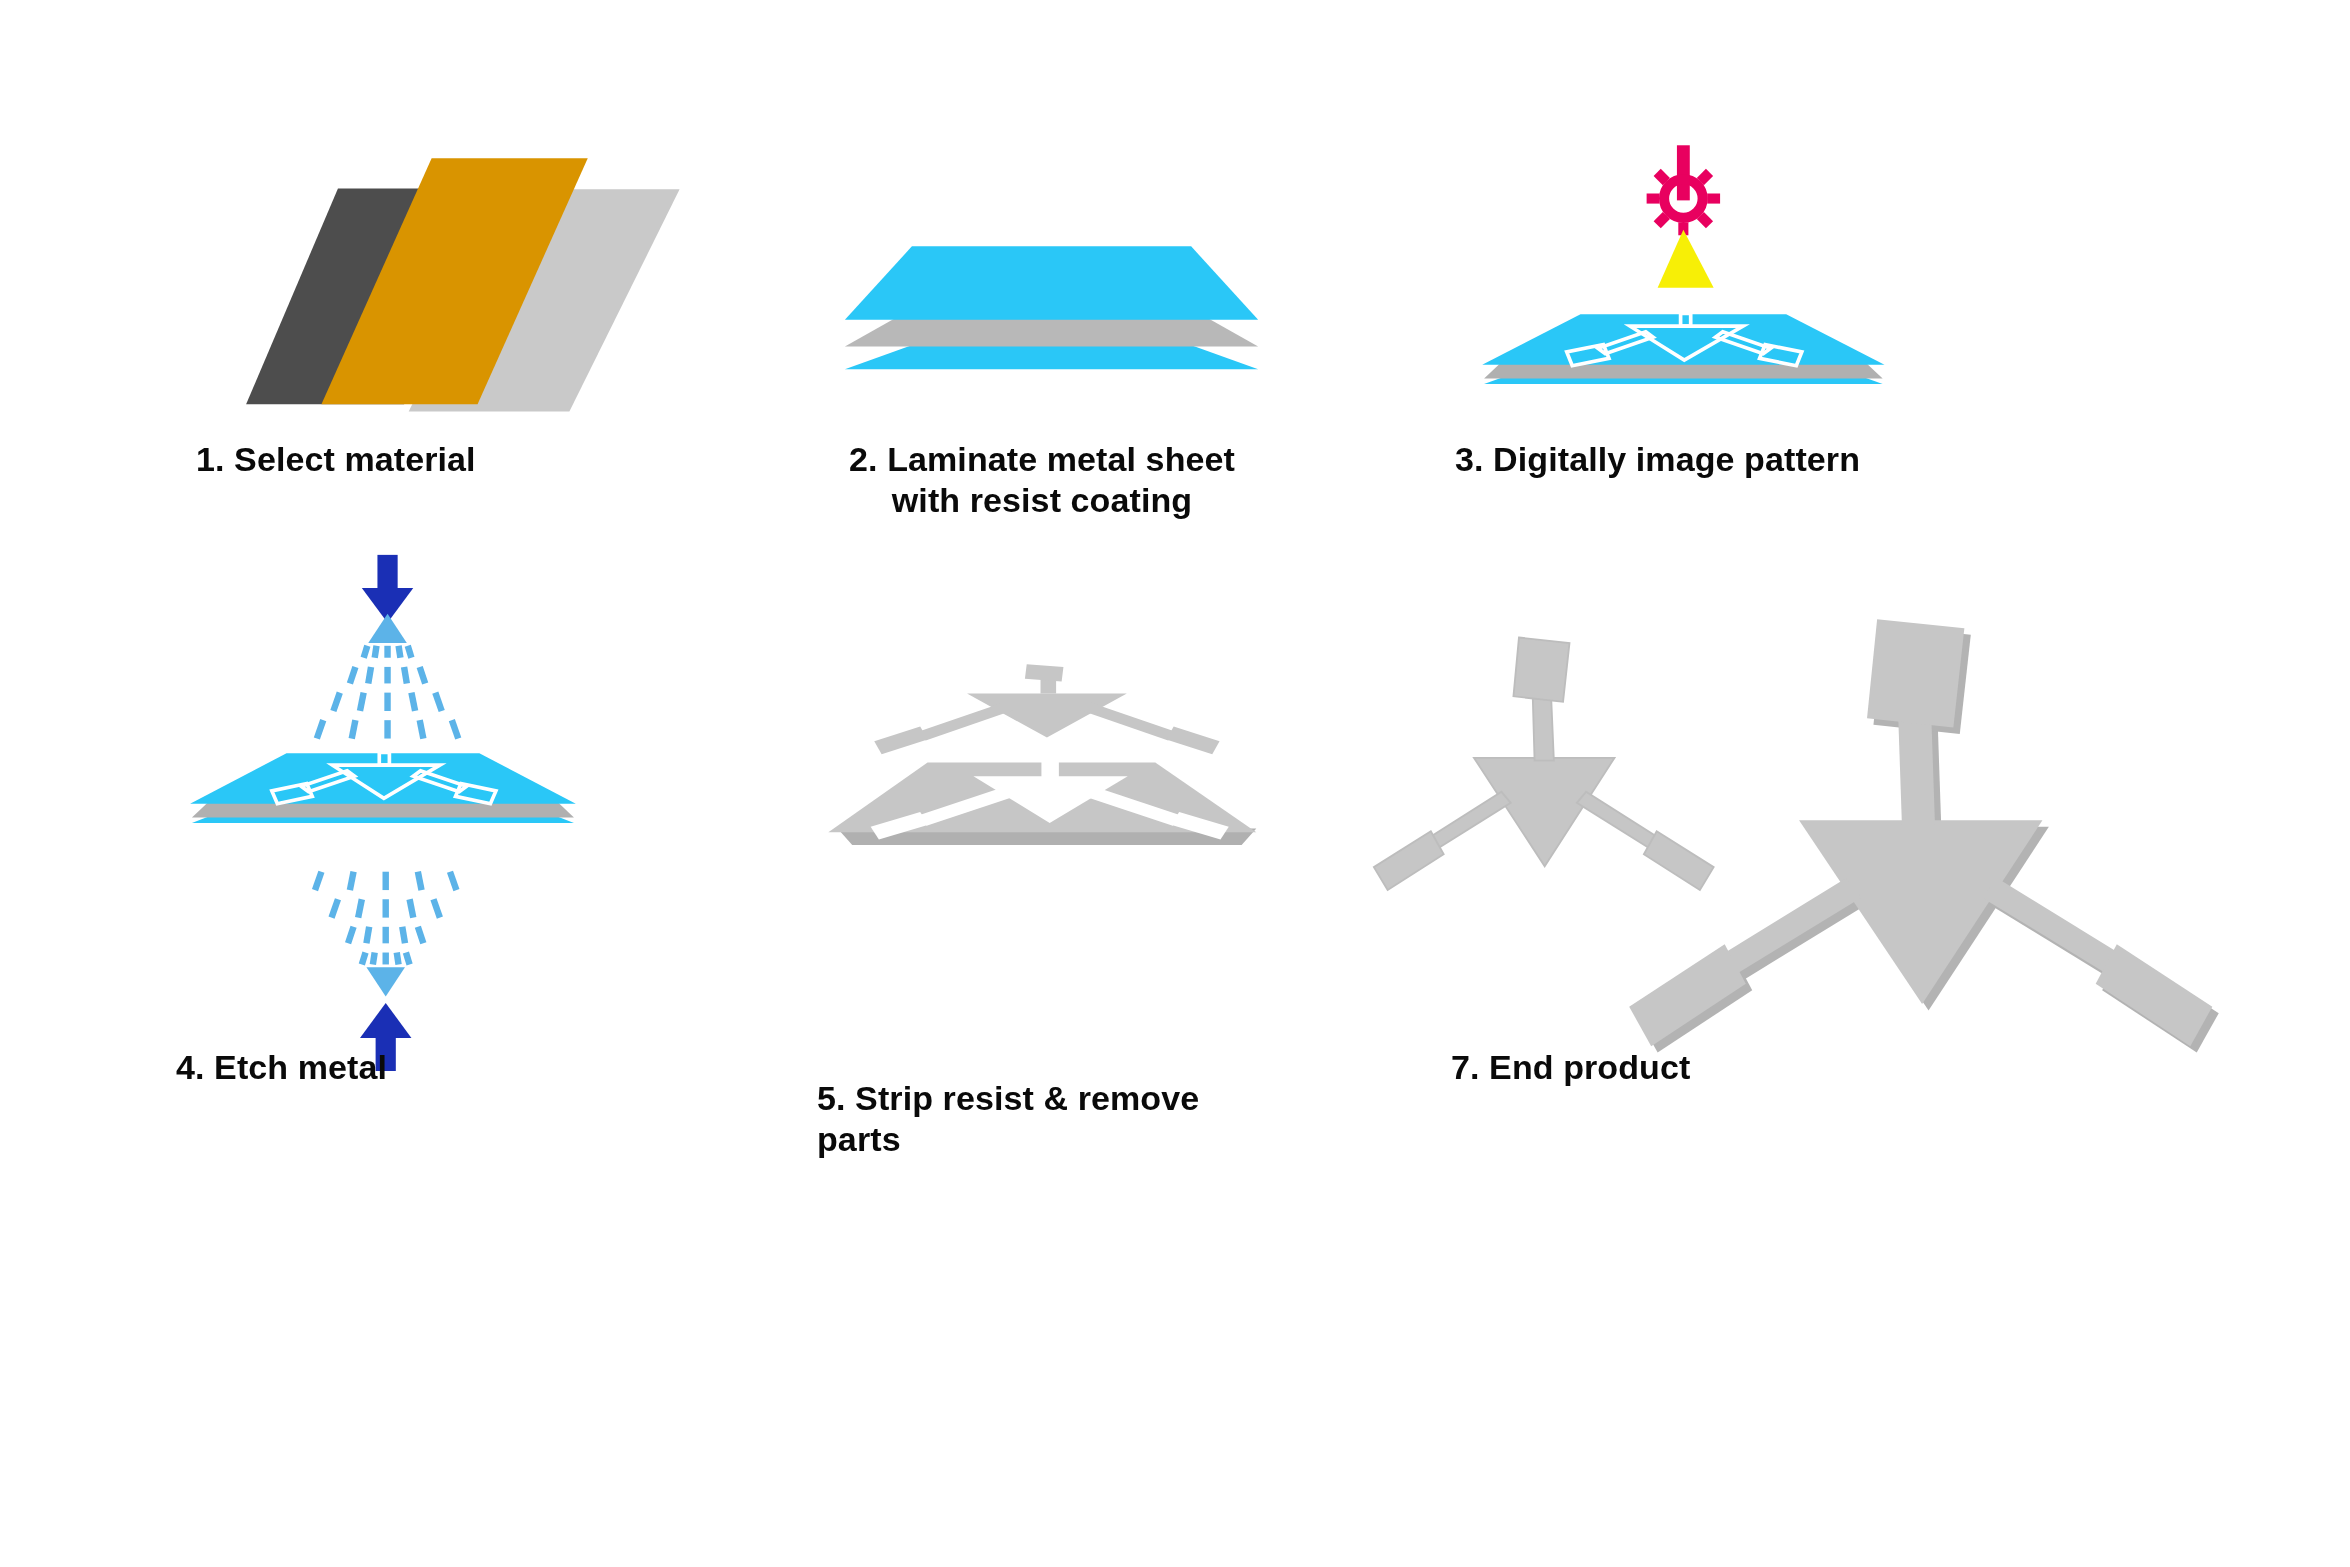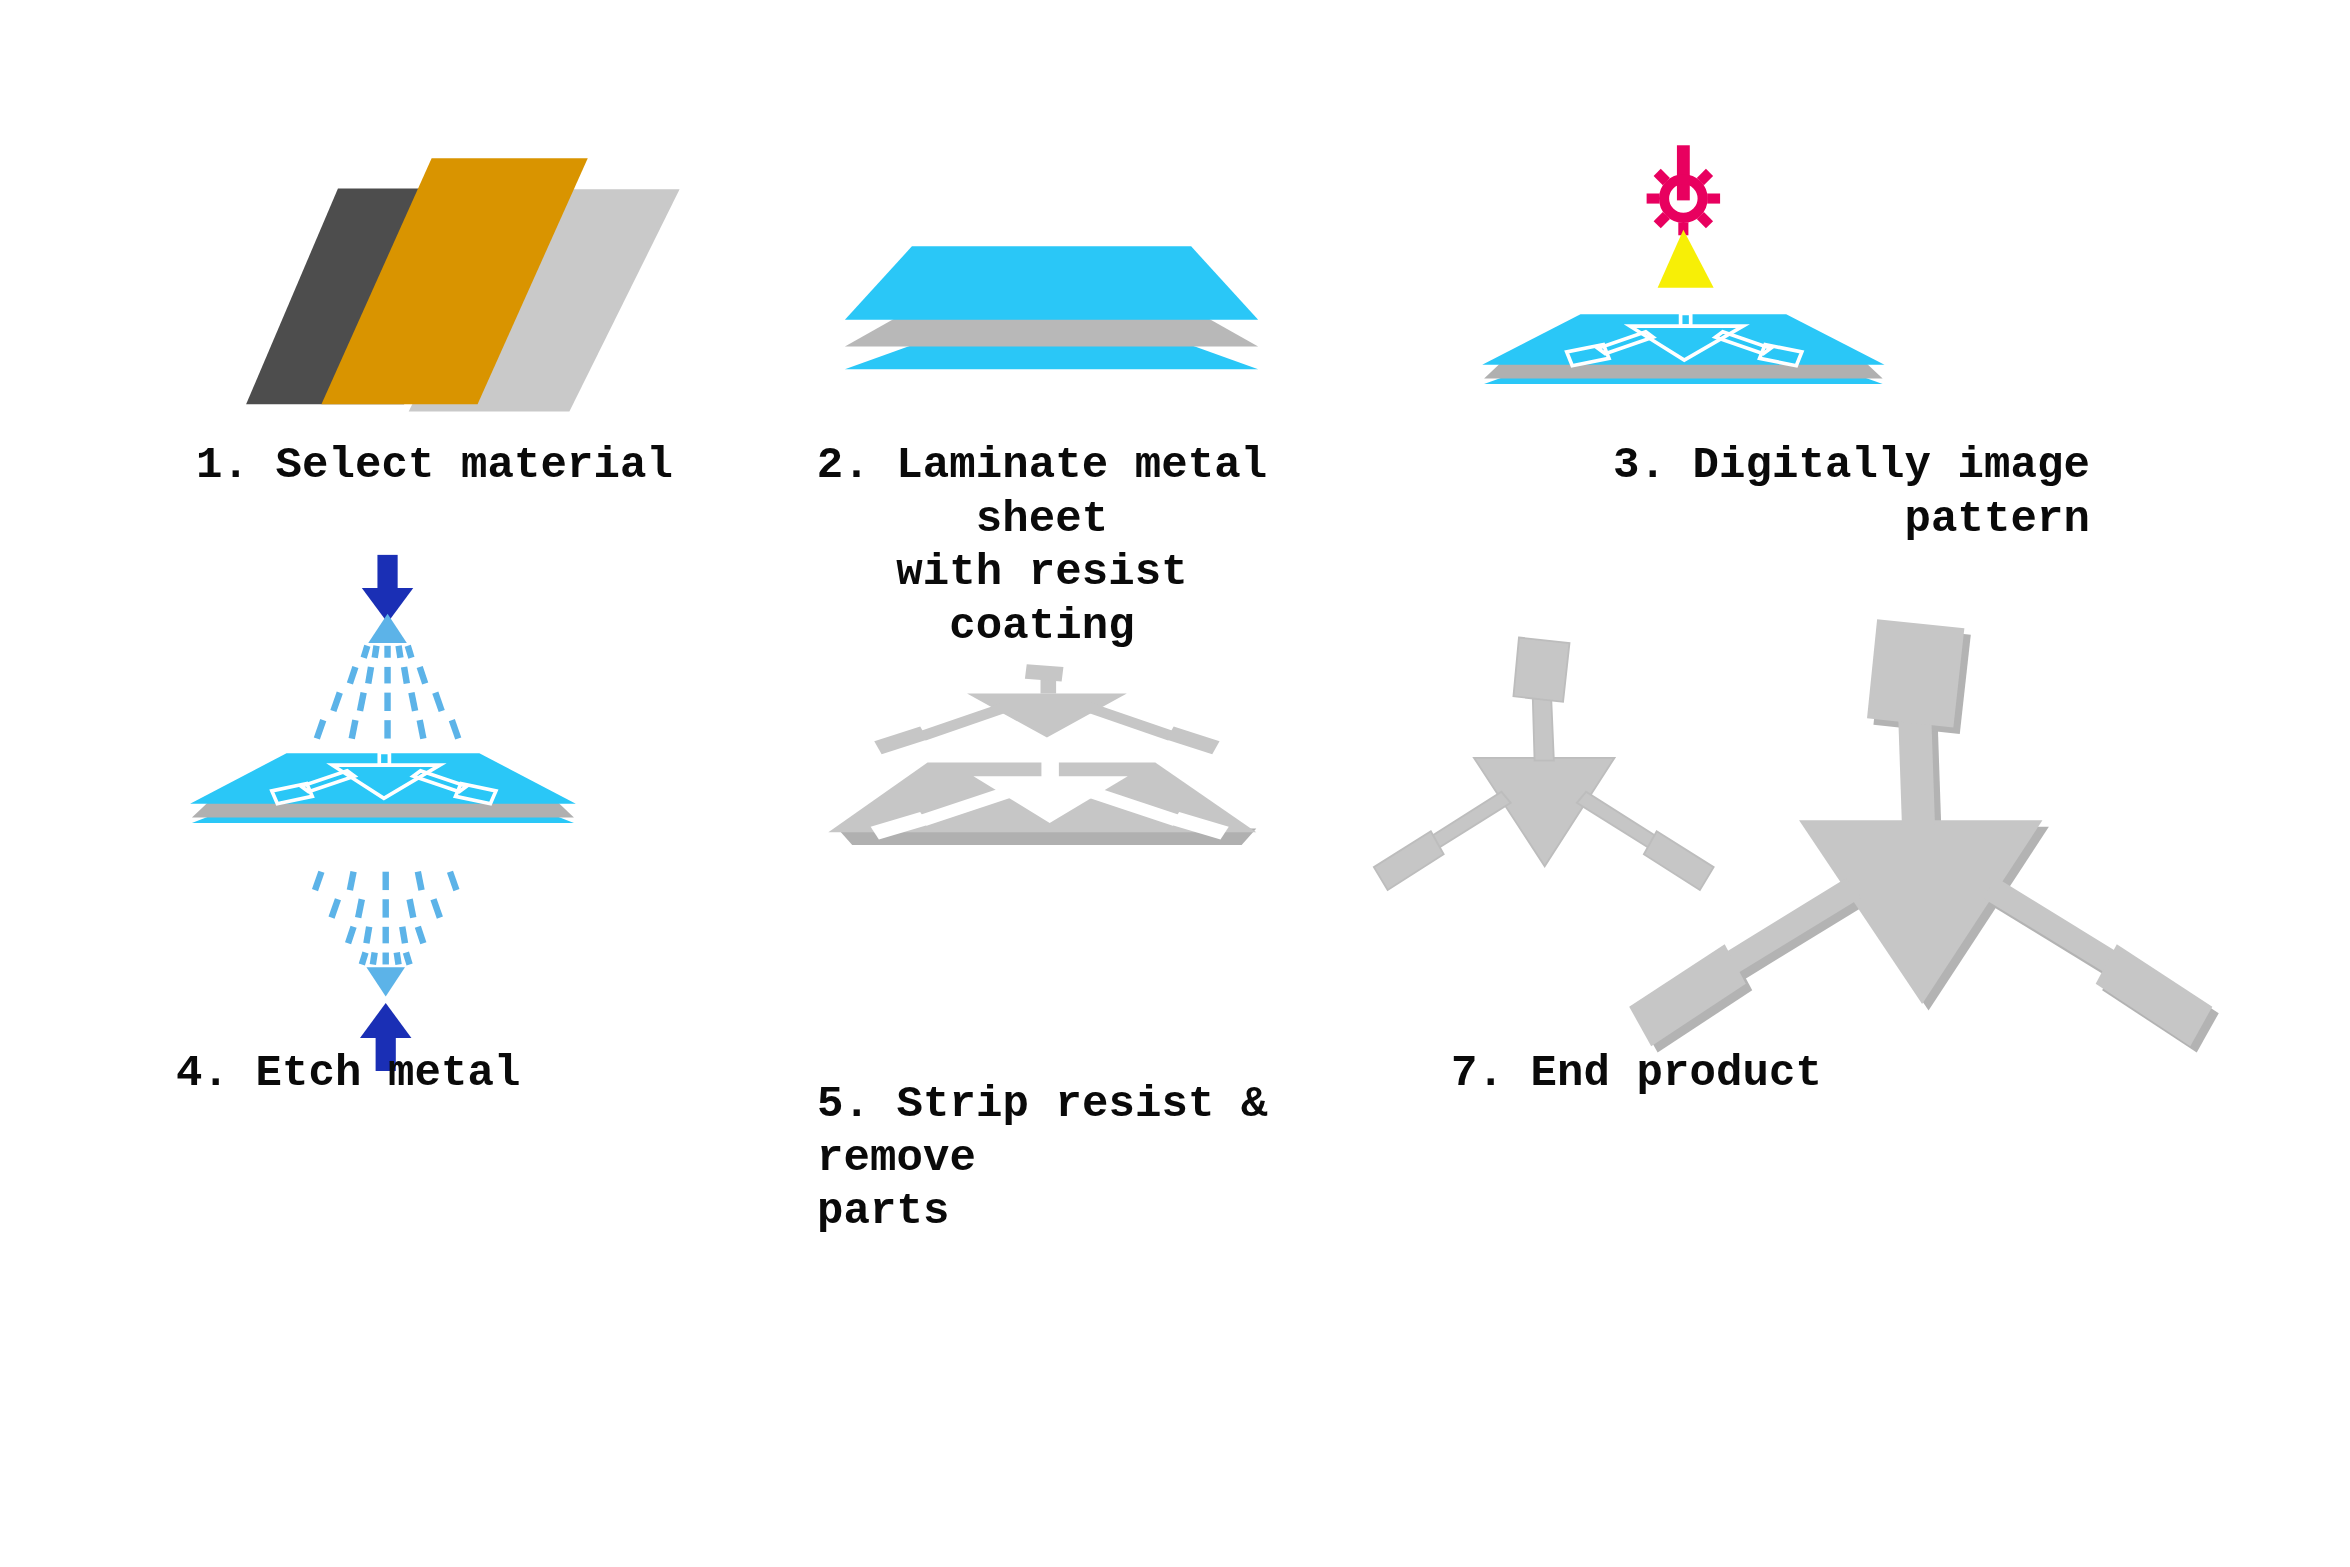--- a/index.html
+++ b/index.html
@@ -20,33 +20,33 @@
   #diagram {
     position: absolute;
     top: 0;
     left: 0;
     width: 2351px;
     height: 1568px;
   }
 
   .step-caption {
     position: absolute;
-    font-family: Liberation Mono, monospace;
+    font-family: Liberation Sans, sans-serif;
     font-weight: bold;
-    font-size: 44px;
+    font-size: 34px;
     line-height: 1.22;
     color: #0a0a0a;
     letter-spacing: 0.1px;
     white-space: pre-line;
   }
 
   
   #cap-1 { left: 196px; top: 439px; width: 478px; }
   #cap-2 { left: 794px; top: 439px; width: 496px; text-align: center; }
-  #cap-3 { left: 1521px; top: 439px; width: 569px; text-align: right; }
+  #cap-3 { left: 1455px; top: 439px; width: 569px; }
   #cap-4 { left: 176px; top: 1047px; width: 478px; }
   #cap-5 { left: 817px; top: 1078px; width: 496px; }
   #cap-6 { left: 1451px; top: 1047px; width: 569px; }
 </style>
 </head>
 <body>
 
 <svg id="diagram" viewBox="0 0 2560 1707" xmlns="http://www.w3.org/2000/svg">
   <defs>
 

